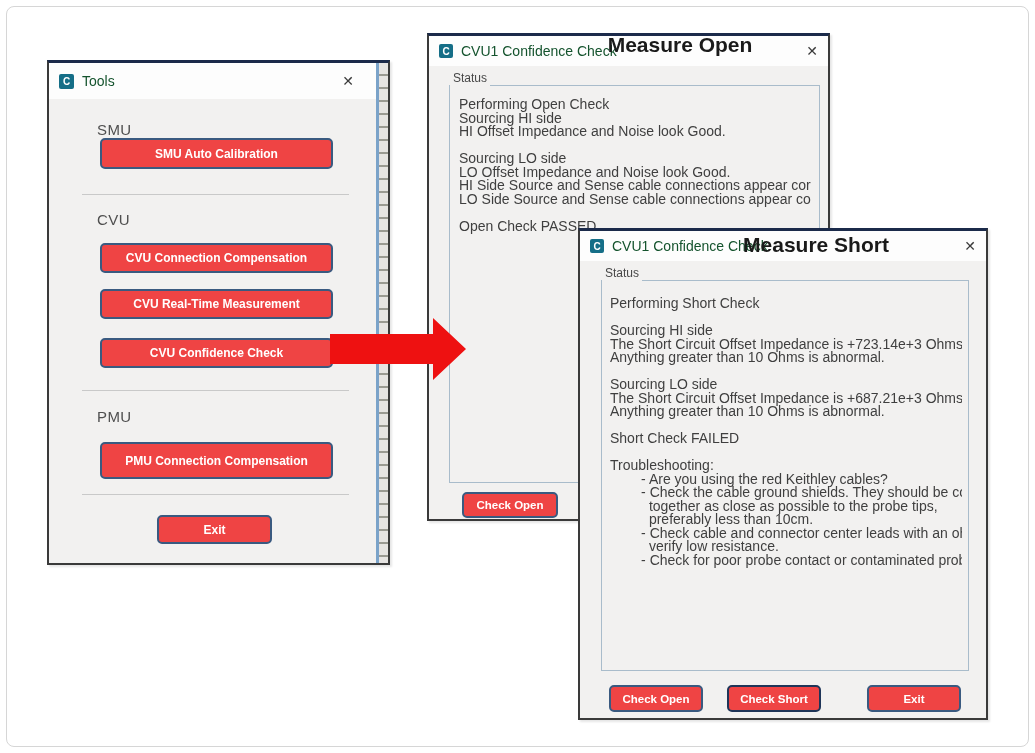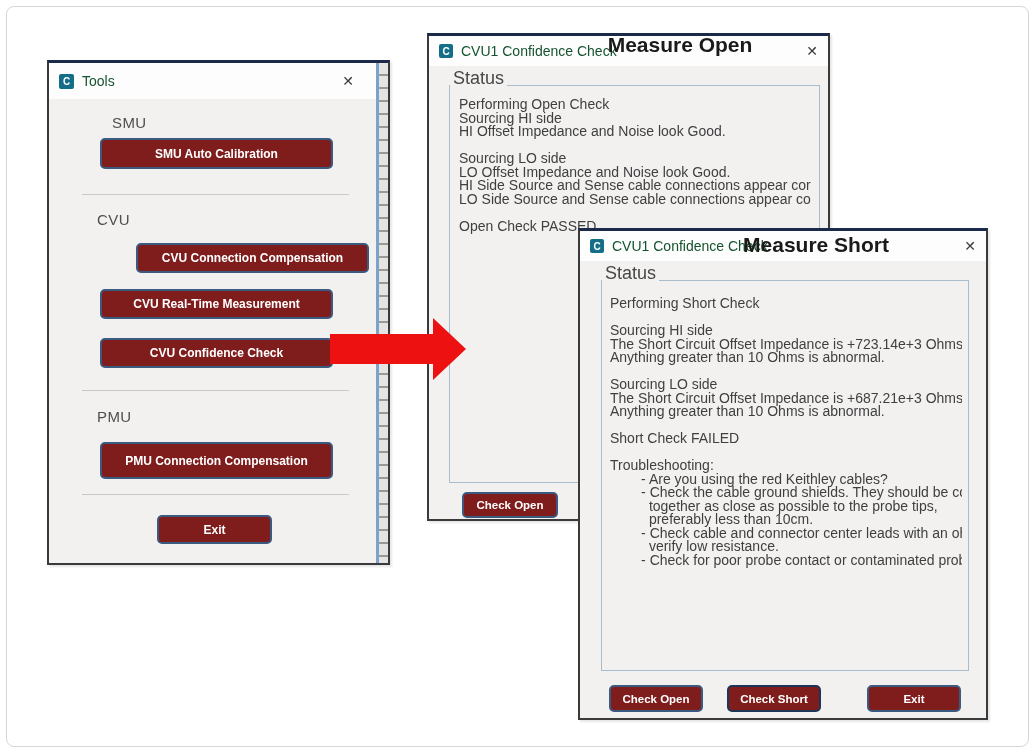--- a/index.html
+++ b/index.html
@@ -30,32 +30,32 @@
     width:15px; height:15px; background:#156e87; color:#ffffff; border-radius:2px;
     font-size:10px; font-weight:bold; display:flex; align-items:center; justify-content:center;
     margin-right:8px; flex:0 0 auto;
   }
   .wtitle { font-size:14px; color:#14532d; white-space:nowrap; }
   .wclose {
     position:absolute; right:10px; top:50%; transform:translateY(-50%);
     font-size:14px; color:#3a3a3a; cursor:default; line-height:1;
   }
   .btn {
-    position:absolute; background:#7f1d1d; border:2px solid #3a5a80; border-radius:5px;
+    position:absolute; background:#ef4444; border:2px solid #3a5a80; border-radius:5px;
     color:#ffffff; font-weight:bold; font-size:12px;
     display:flex; align-items:center; justify-content:center; white-space:nowrap;
   }
   .btn.focused { border:2.5px solid #1f3558; }
   .seclabel { position:absolute; font-size:15px; color:#4f4f4f; letter-spacing:0.4px; }
   .divider { position:absolute; height:1px; background:#c9c9c9; }
   .group {
     position:absolute; border:1px solid #a9bccb; background:transparent;
   }
   .grouplabel {
-    position:absolute; font-size:18px; color:#474747; background:#f2f1f0;
+    position:absolute; font-size:12px; color:#474747; background:#f2f1f0;
     padding:0 3px; z-index:2; line-height:16px;
   }
   .statustext {
     position:absolute; font-size:14px; line-height:13.5px; color:#3f3f3f;
     white-space:pre; overflow:hidden;
   }
   
   .scrollstrip {
     position:absolute; top:0; bottom:0; right:0; width:12px;
     border-left:3px solid #7ba3c9;
@@ -74,27 +74,27 @@
   <div class="ann" style="left:716px; top:233px; width:200px;">Measure Short</div>
 
   <div class="win" style="left:47px; top:60px; width:343px; height:505px; z-index:10;">
     <div class="titlebar" style="height:36px; right:12px;">
       <span class="appicon">C</span>
       <span class="wtitle">Tools</span>
       <span class="wclose" style="right:22px;">✕</span>
     </div>
     <div class="scrollstrip"></div>
 
-    <div class="seclabel" style="left:48px; top:51px;margin-left:15px;">SMU</div>
+    <div class="seclabel" style="left:48px; top:58px;">SMU</div>
     <div class="btn" style="left:51px; top:75px; width:233px; height:31px;">SMU Auto Calibration</div>
 
     <div class="divider" style="left:33px; top:131px; width:267px;"></div>
 
     <div class="seclabel" style="left:48px; top:148px;">CVU</div>
-    <div class="btn" style="left:51px; top:180px; width:233px; height:30px;margin-left:36px;">CVU Connection Compensation</div>
+    <div class="btn" style="left:51px; top:180px; width:233px; height:30px;">CVU Connection Compensation</div>
     <div class="btn" style="left:51px; top:226px; width:233px; height:30px;">CVU Real-Time Measurement</div>
     <div class="btn" style="left:51px; top:275px; width:233px; height:30px;">CVU Confidence Check</div>
 
     <div class="divider" style="left:33px; top:327px; width:267px;"></div>
 
     <div class="seclabel" style="left:48px; top:345px;">PMU</div>
     <div class="btn" style="left:51px; top:379px; width:233px; height:37px;text-align:right;">PMU Connection Compensation</div>
 
     <div class="divider" style="left:33px; top:431px; width:267px;"></div>
 

